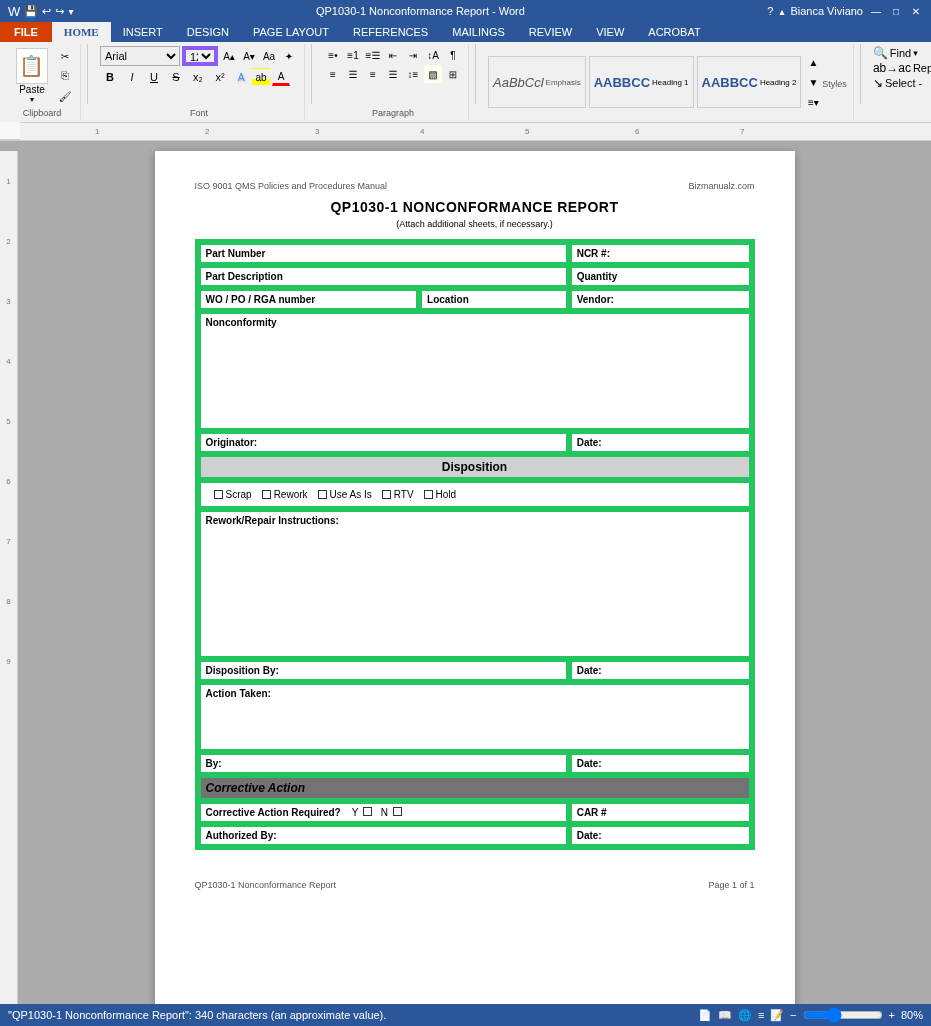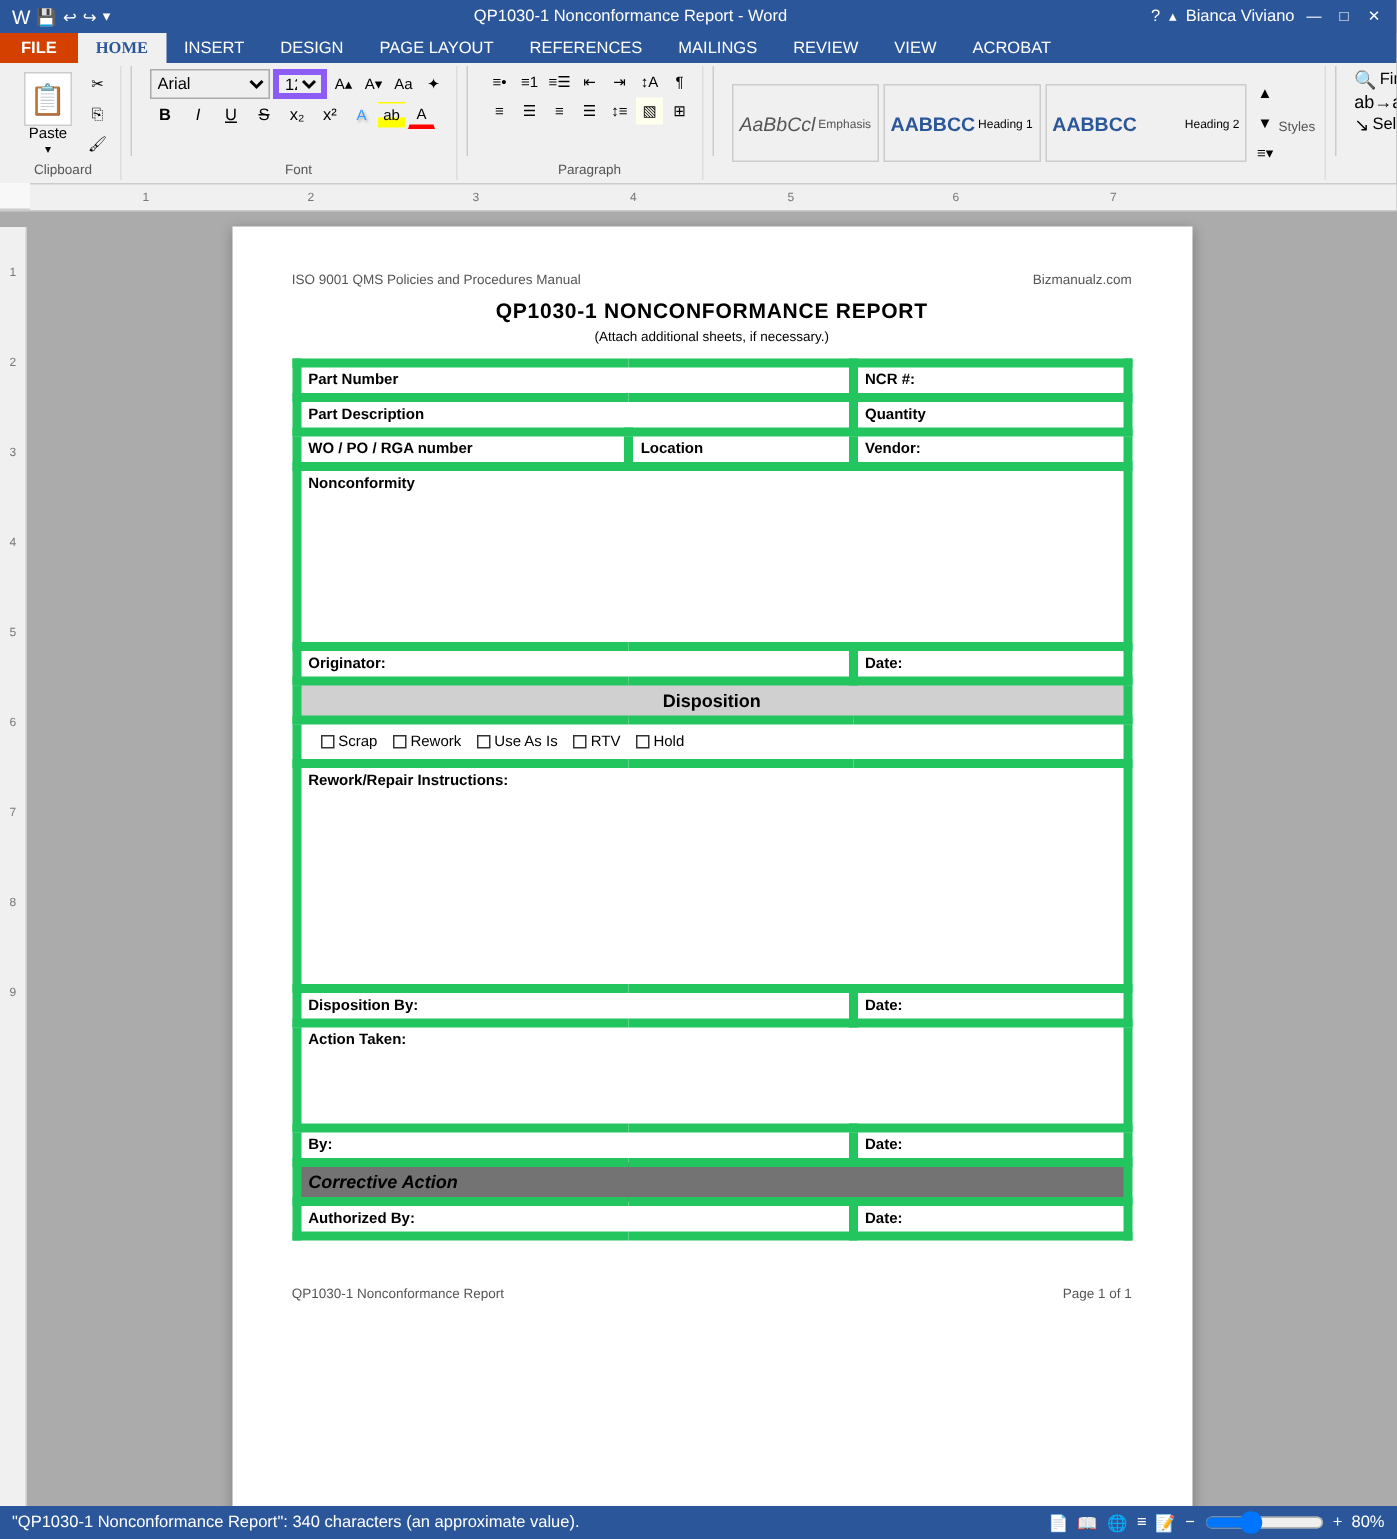--- a/index.html
+++ b/index.html
@@ -224,21 +224,21 @@
         <div class="style-block">
           <span style="font-style:italic; font-size:13px; color:#555;">AaBbCcl</span>
           <div style="font-size:8px; color:#555;">Emphasis</div>
         </div>
         <div class="style-block">
           <span style="font-size:13px; font-weight:bold; color:#2b579a;">AABBCC</span>
           <div style="font-size:8px;">Heading 1</div>
         </div>
         <div class="style-block">
           <span style="font-size:13px; font-weight:bold; color:#2b579a;">AABBCC</span>
-          <div style="font-size:8px;margin-left:30px;">Heading 2</div>
+          <div style="font-size:8px;">Heading 2</div>
         </div>
         <div style="display:flex;flex-direction:column;justify-content:center;gap:2px;">
           <div class="small-btn">▲</div>
           <div class="small-btn">▼</div>
           <div class="small-btn">≡▾</div>
         </div>
       </div>
       <div class="ribbon-group-label" style="margin-top:2px;">Styles</div>
     </div>
 
@@ -410,20 +410,33 @@
           <span class="label">Date:</span>
         </td>
       </tr>
 
       <tr>
         <td colspan="3" class="corrective-header">
           <span>Corrective Action</span>
         </td>
       </tr>
 
+      <tr>
+        <td colspan="2">
+          <span class="label">Corrective Action Required?</span>
+          &nbsp;&nbsp;
+          <span>Y</span>
+          <span class="cb-box" style="display:inline-block; margin:0 6px 0 2px;"></span>
+          <span>N</span>
+          <span class="cb-box" style="display:inline-block; margin:0 6px 0 2px;"></span>
+        </td>
+        <td>
+          <span class="label">CAR #</span>
+        </td>
+      </tr>
 
       <tr>
         <td colspan="2">
           <span class="label">Authorized By:</span>
         </td>
         <td>
           <span class="label">Date:</span>
         </td>
       </tr>
     </tbody>

